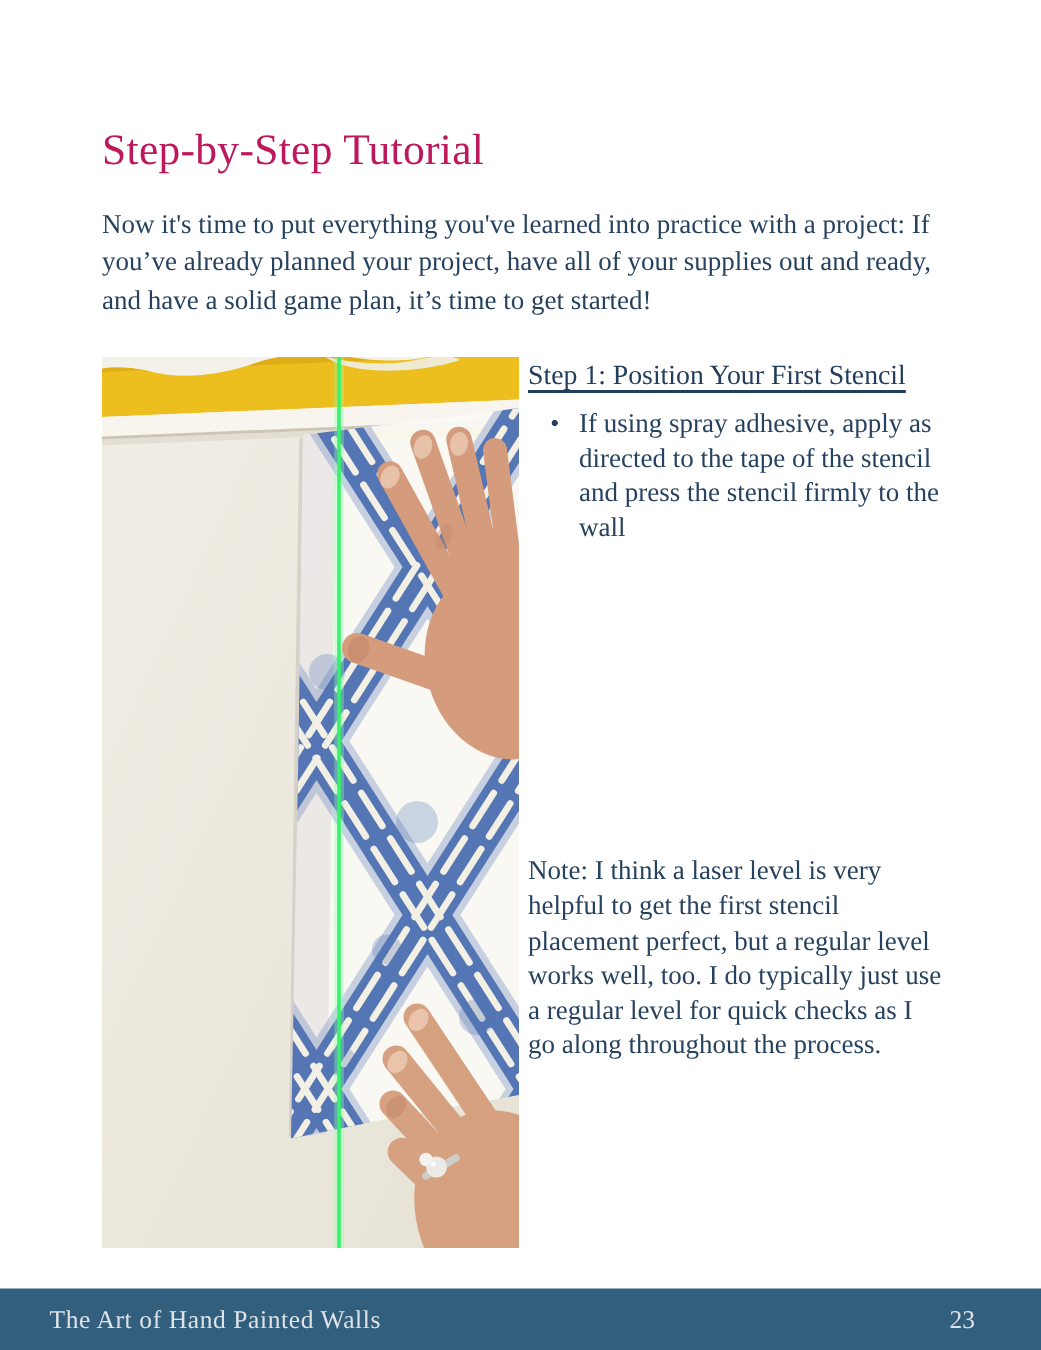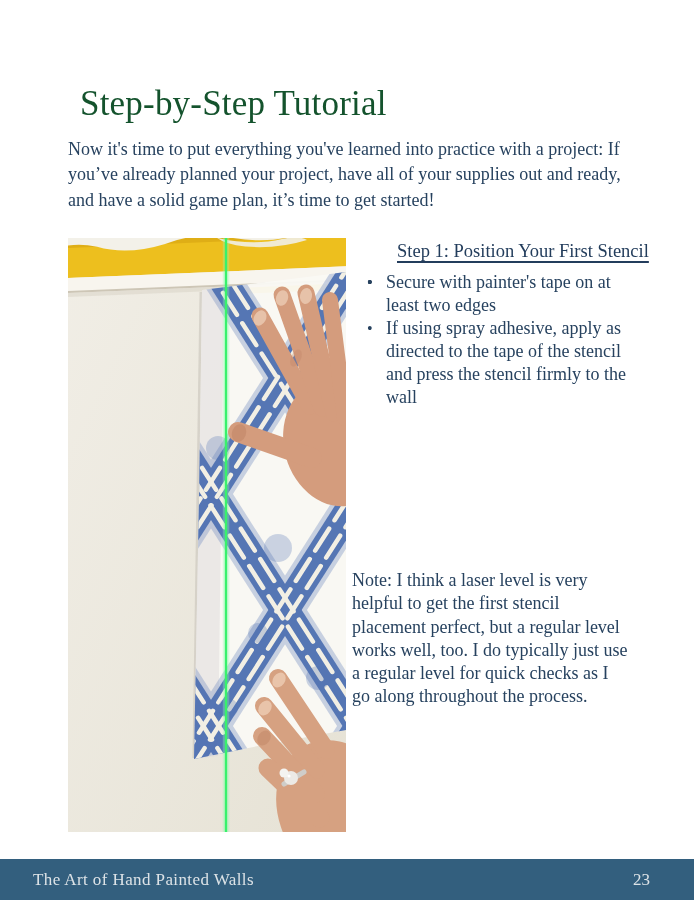--- a/index.html
+++ b/index.html
@@ -1,38 +1,37 @@
 <!DOCTYPE html>
 <html><head>
 <meta charset="utf-8">
 <style>
   html,body{margin:0;padding:0;background:#ffffff;}
   #page{
     position:relative;width:694px;height:900px;background:#ffffff;
     overflow:hidden;font-family:"Liberation Serif", serif;color:#27425f;
   }
   #doc-title{
-    position:absolute;left:68px;top:64px;font-size:35px;line-height:34px;
-    color:#14532d;font-weight:400;letter-spacing:0.2px;margin-left:12px;
+    position:absolute;left:68px;top:64px;font-size:29px;line-height:34px;
+    color:#be185d;font-weight:400;letter-spacing:0.2px;
   }
   #intro{
     position:absolute;left:68px;top:119px;width:582px;
     font-size:18px;line-height:25.3px;color:#27425f;
   }
   #photo-wrap{
     position:absolute;left:68px;top:238px;width:278px;height:594px;
   }
   #right-col{
     position:absolute;left:352px;top:239px;width:312px;color:#27425f;
   }
   .step-heading{
     font-size:18.5px;line-height:24px;color:#233d5c;
     text-decoration:underline;text-underline-offset:4px;
     text-decoration-thickness:1.5px;
-    margin-left:45px;
   }
   ul.step-bullets{
     list-style:none;margin:8px 0 0 0;padding:0;width:284px;
   }
   ul.step-bullets li{
     position:relative;padding-left:34px;font-size:18px;line-height:23px;
     color:#27425f;
   }
   ul.step-bullets li .dot{
     position:absolute;left:15px;top:0;font-size:16px;line-height:23px;
@@ -179,21 +178,21 @@
         </g>
       </g>
     </svg>
   </div>
 
   <div id="right-col">
     <div class="step-heading">Step 1: Position Your First Stencil</div>
     <ul class="step-bullets">
       <li><span class="dot">•</span></li>
       <li><span class="dot">•</span></li>
-      <li><span class="dot">•</span><span>Secure with painter's tape on at least two edges</span></li>
+      <li><span class="dot">•</span></li>
       <li><span class="dot">•</span><span>If using spray adhesive, apply as directed to the tape of the stencil and press the stencil firmly to the wall</span></li>
     </ul>
   </div>
 
   <p id="note-block"><span class="note-label">Note</span><span>: I think a laser level is very helpful to get the first stencil placement perfect, but a regular level works well, too. I do typically just use a regular level for quick checks as I go along throughout the process.</span></p>
 
   <div id="footer-bar">
     <span class="footer-title">The Art of Hand Painted Walls</span>
     <span class="footer-page">23</span>
   </div>

